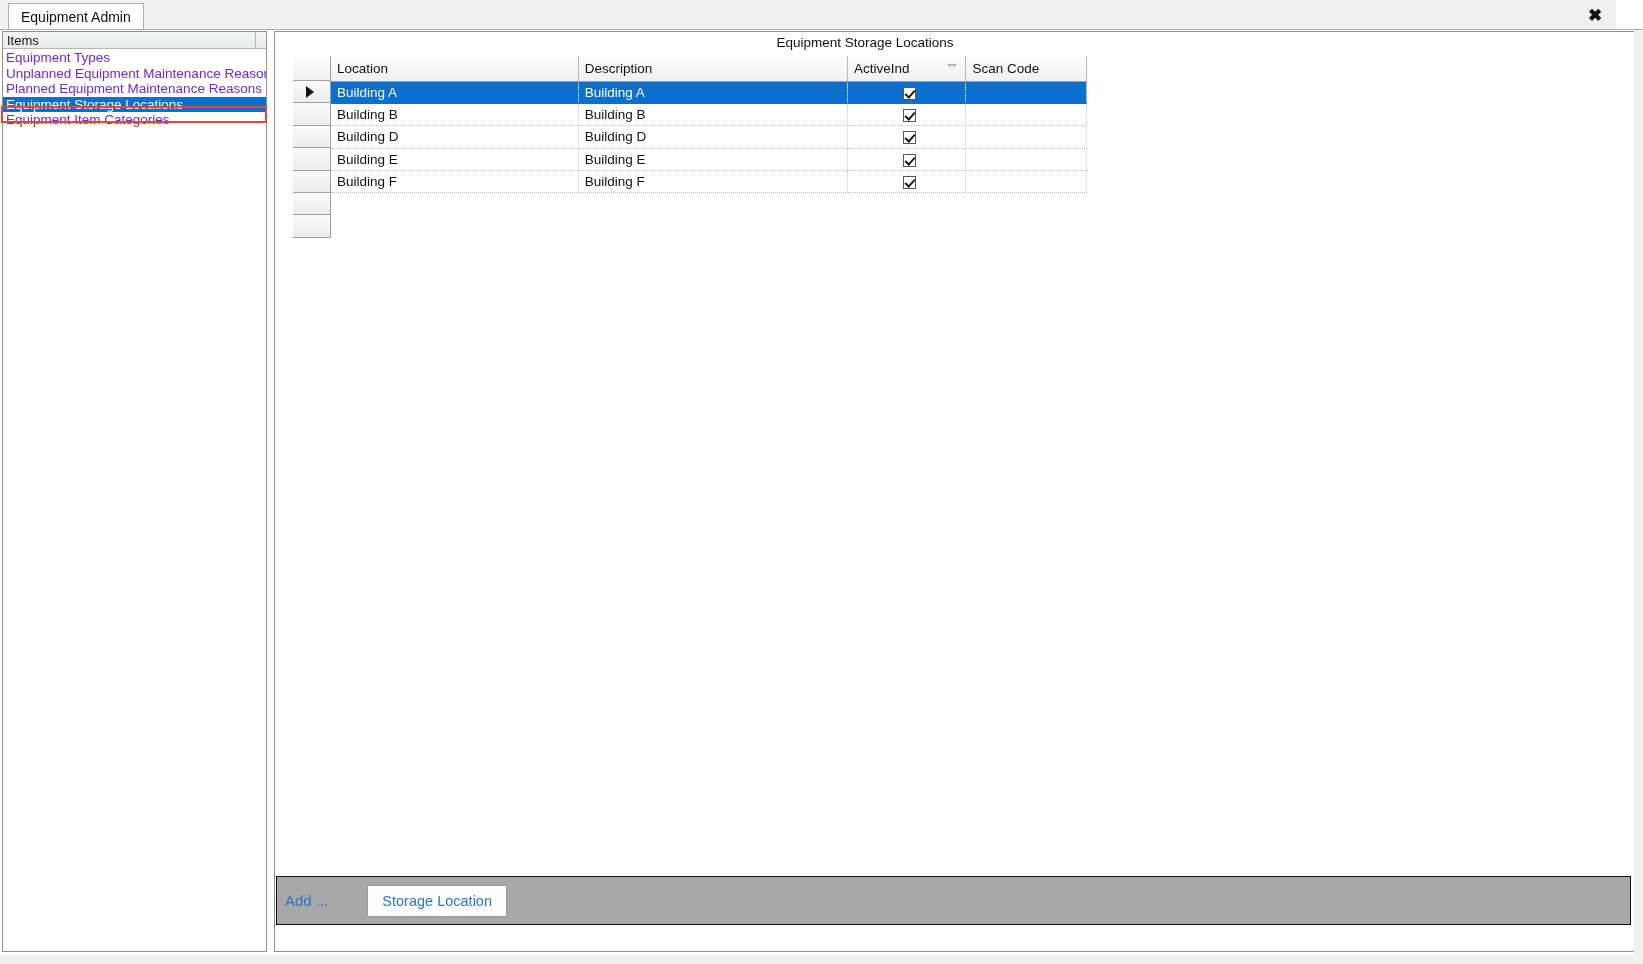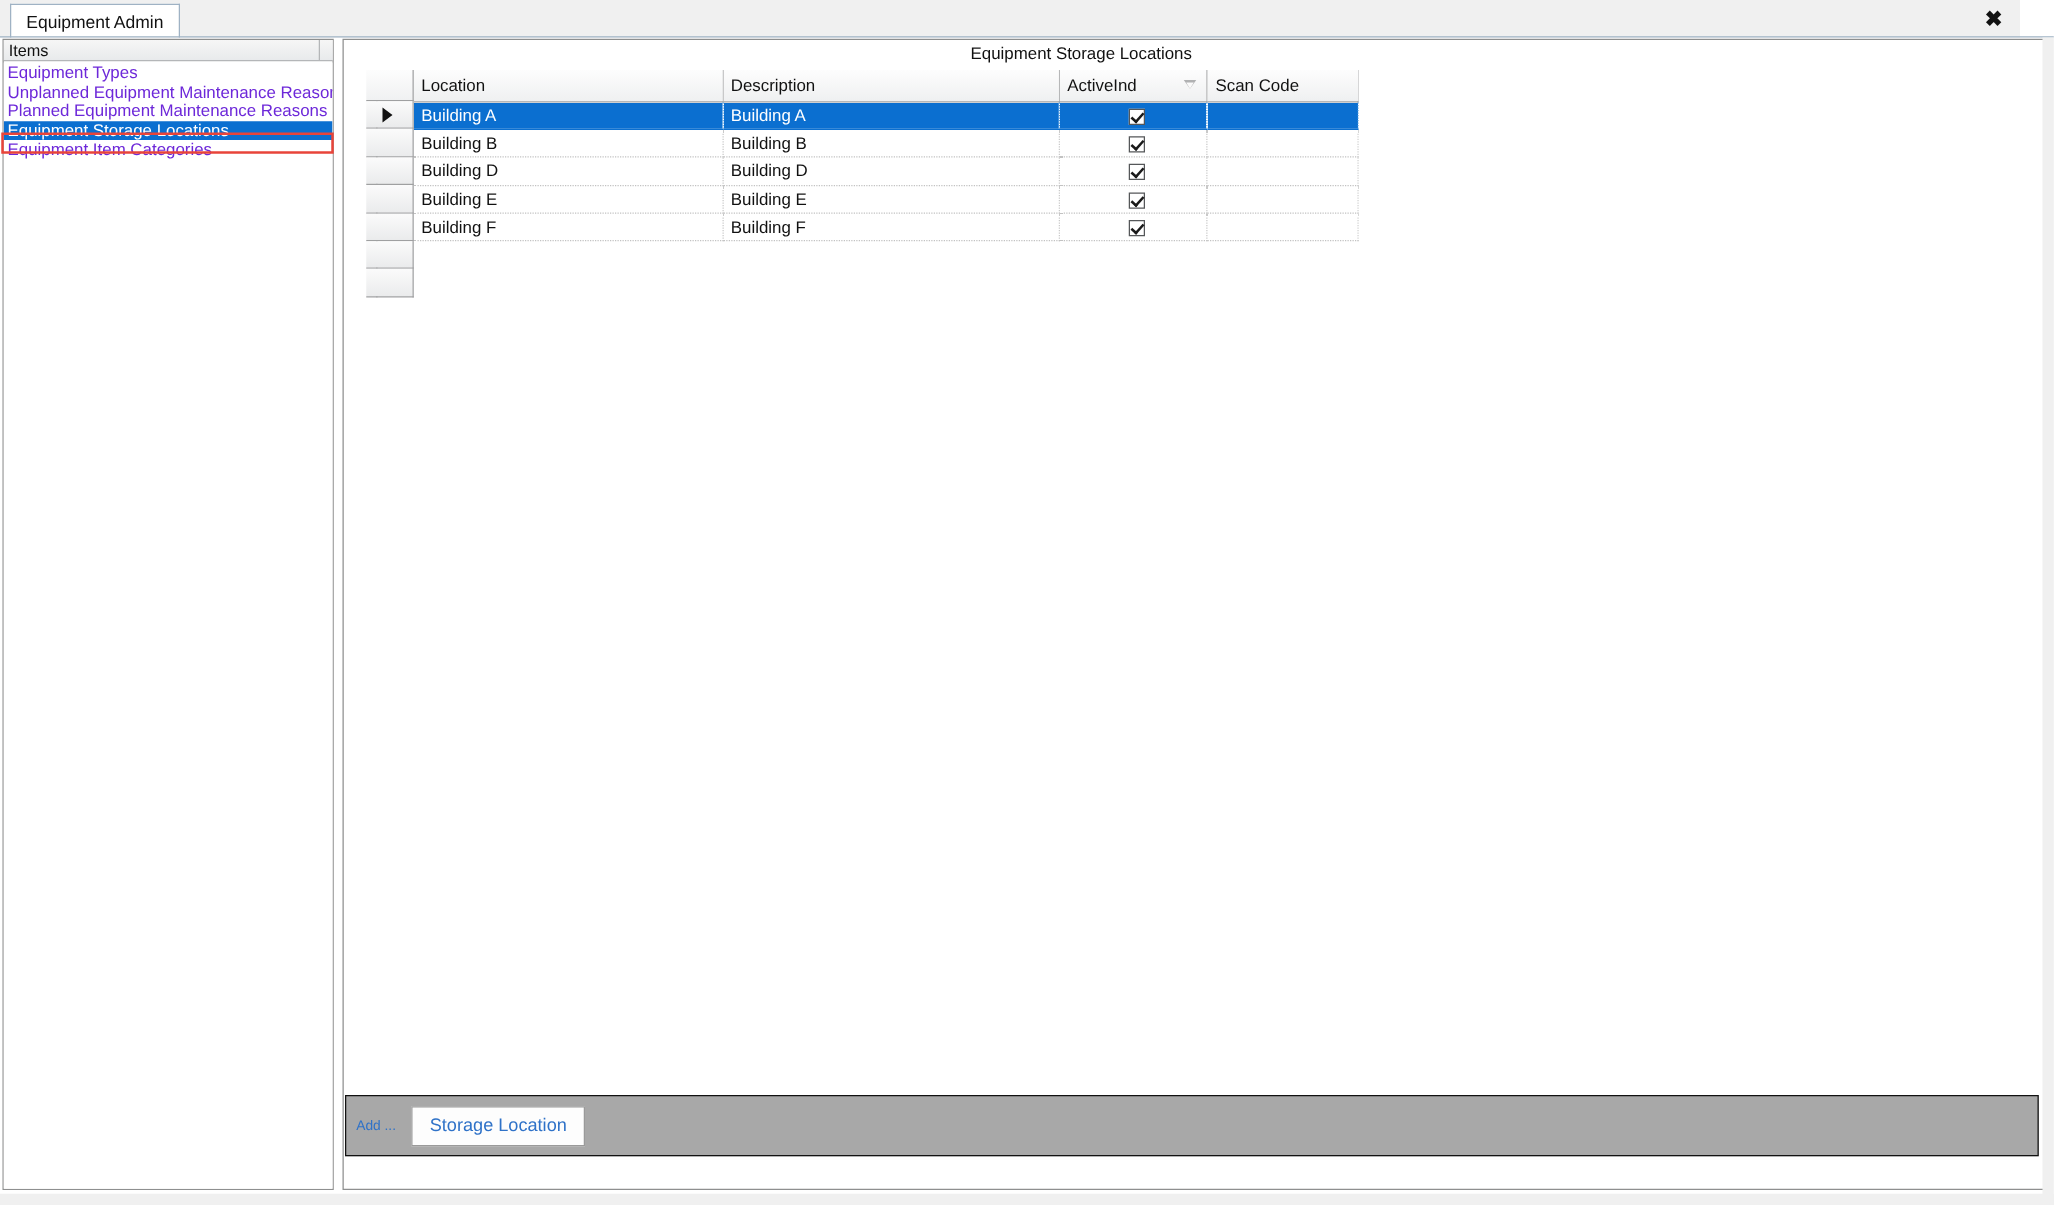--- a/index.html
+++ b/index.html
@@ -329,38 +329,39 @@
     width: 1355px;
     height: 49px;
     background: #a8a8a8;
     border: 1px solid #111111;
     box-sizing: border-box;
     display: flex;
     align-items: center;
     padding-left: 8px;
   }
   #add-label {
-    font-size: 11px;
+    font-size: 15px;
     color: #2f72c8;
     margin-right: 12px;
     cursor: pointer;
   }
   #storage-location-button {
     height: 32px;
     min-width: 138px;
     padding: 0 14px;
     background: #fdfdfd;
     border: 1px solid #9a9a9a;
     box-sizing: border-box;
     display: flex;
     align-items: center;
     justify-content: center;
     font-size: 14.5px;
     color: #2f72c8;
     cursor: pointer;
+    margin-left: 27px;
   }
 
   #window-bottom-edge {
     position: absolute;
     left: 0;
     top: 955px;
     width: 1643px;
     height: 9px;
     background: #f0f0f0;
   }

